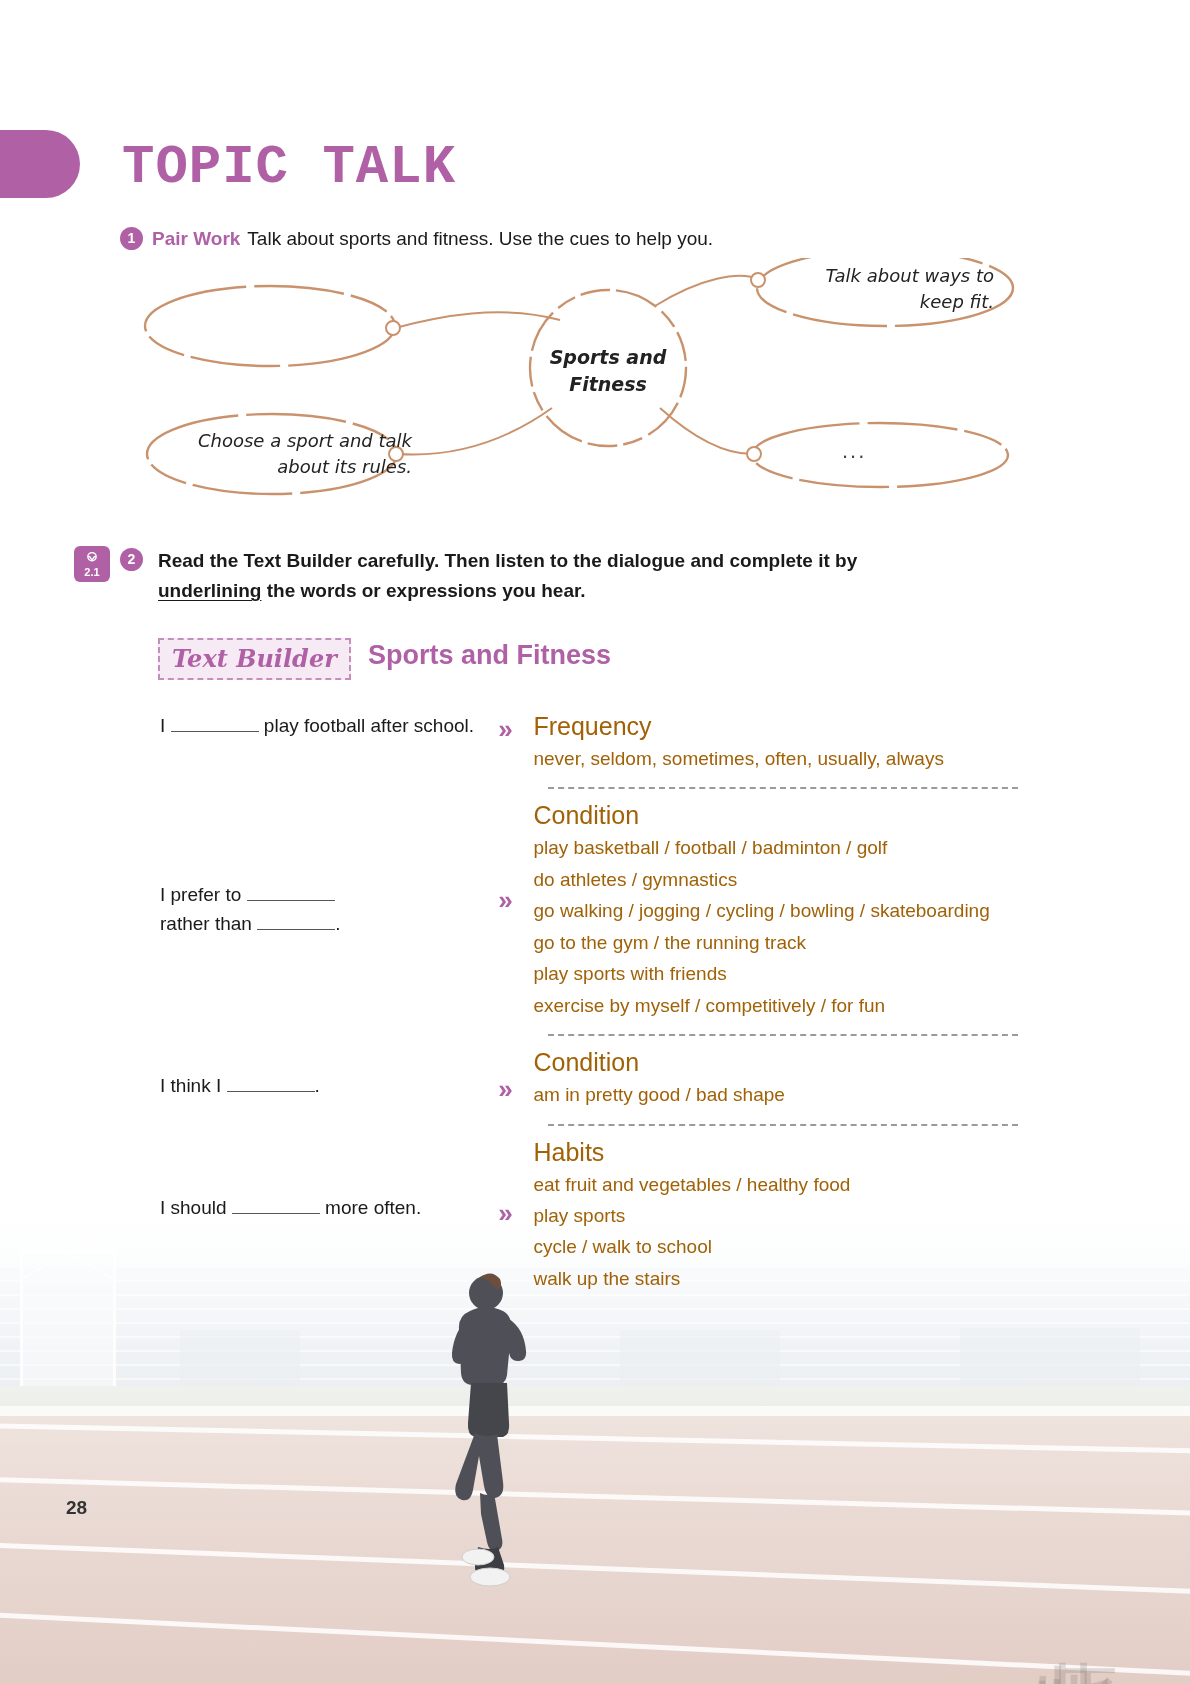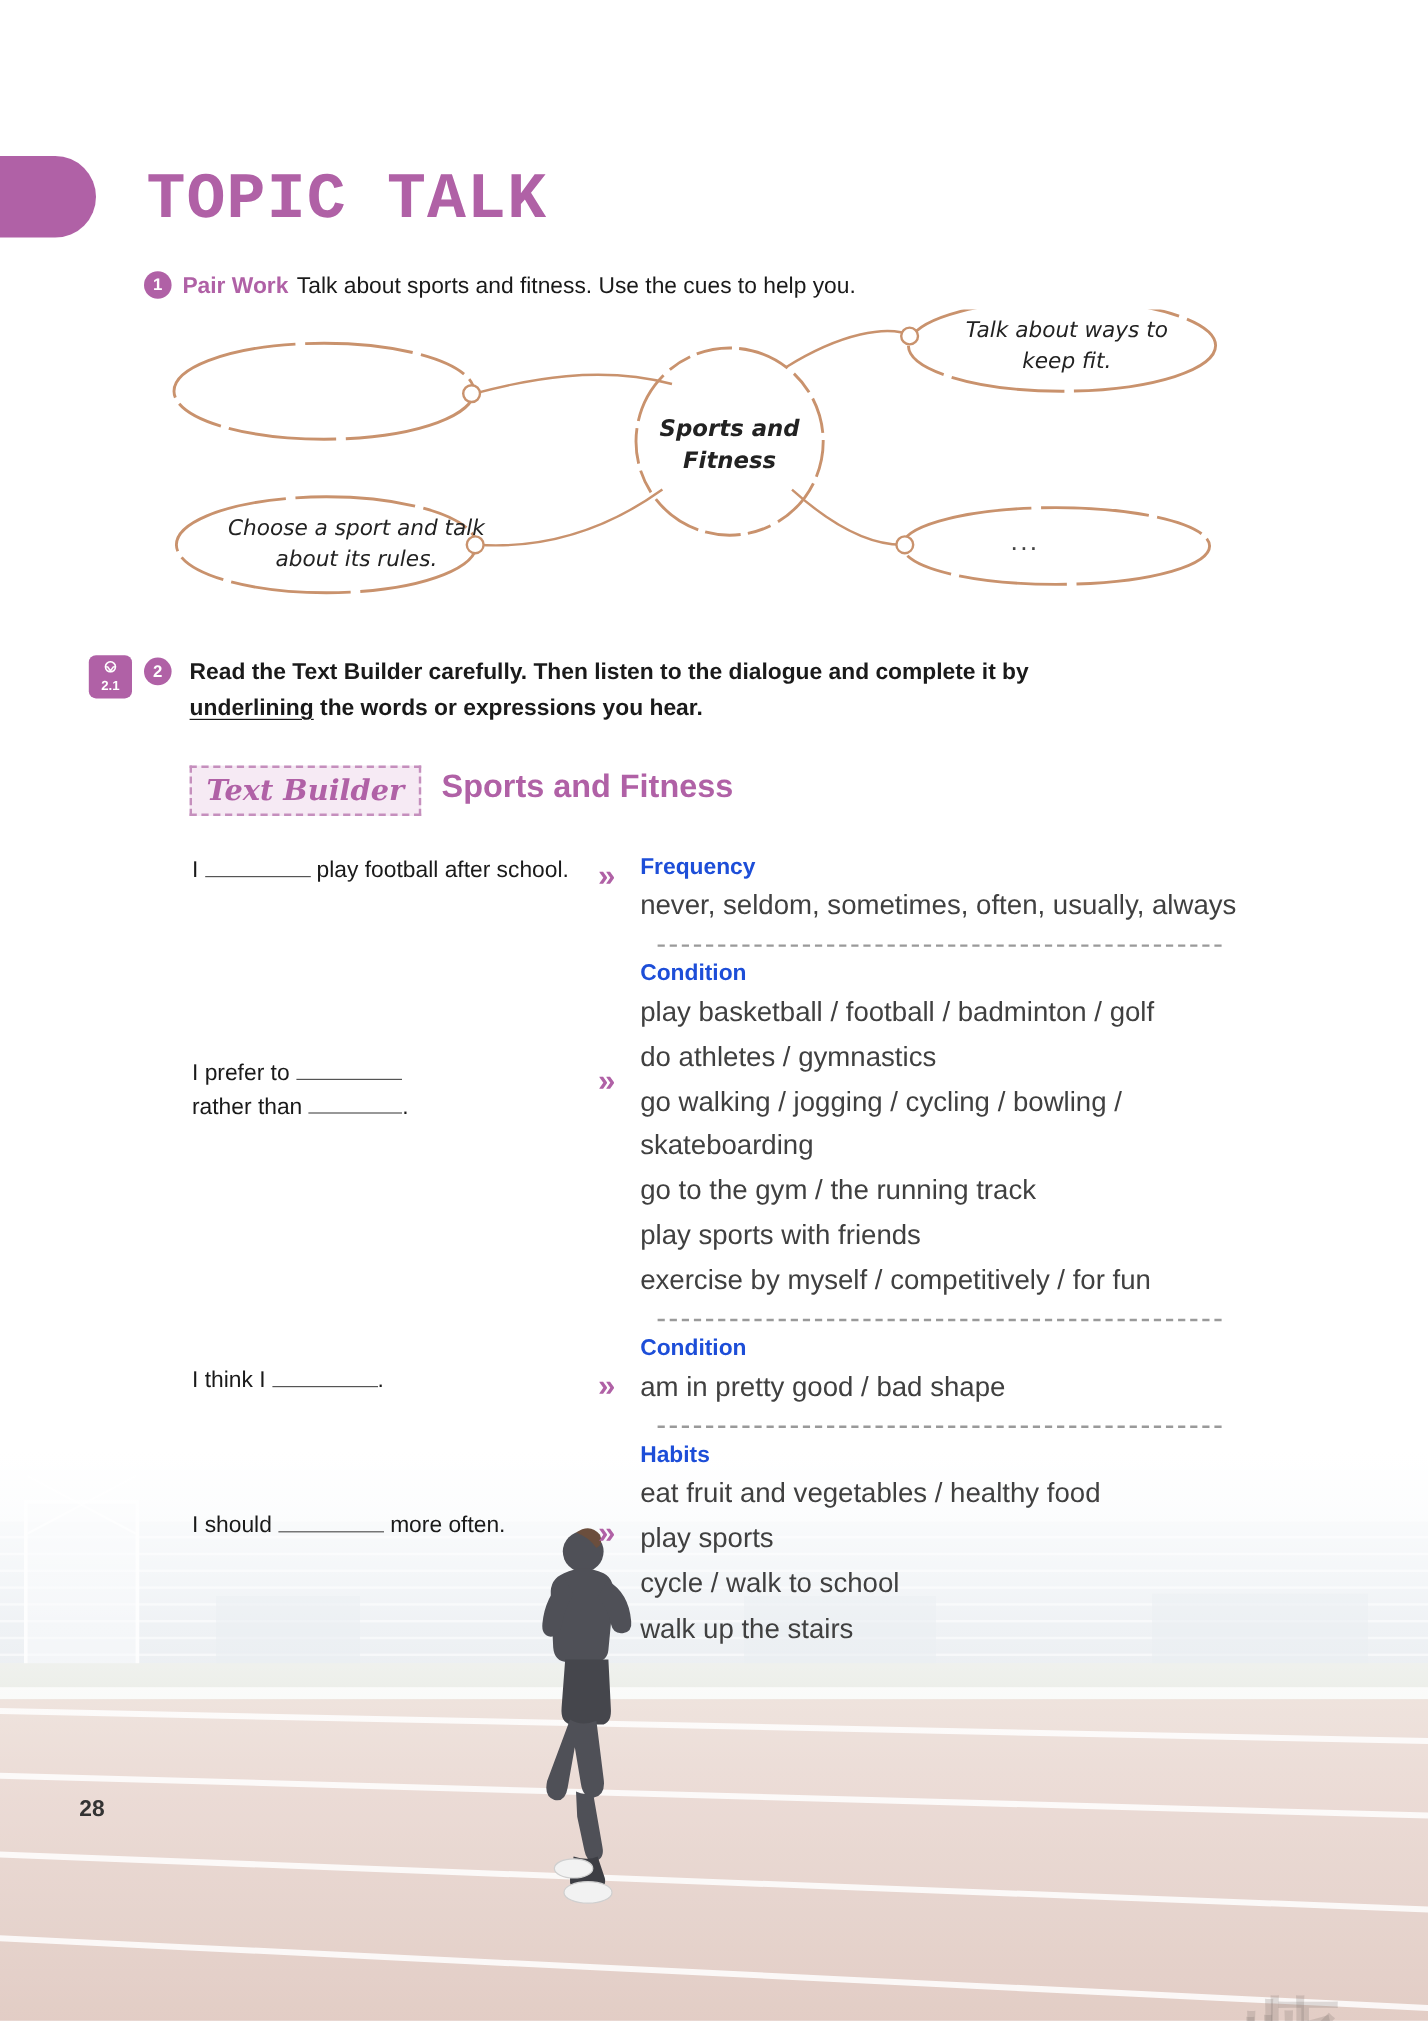--- a/index.html
+++ b/index.html
@@ -178,21 +178,21 @@
     left: 140px; top: 258px;
     width: 880px; height: 240px;
   }
   .mm-label {
     position: absolute;
     font-family: "DejaVu Sans", sans-serif;
     font-style: italic;
     font-size: 18px;
     color: #222;
     line-height: 1.45;
-    text-align: center;
+    text-align: right;
   }
   .mm-center-label {
     position: absolute;
     font-family: "DejaVu Sans", sans-serif;
     font-style: italic;
     font-weight: bold;
     font-size: 19px;
     color: #222;
     text-align: center;
     line-height: 1.4;
@@ -291,29 +291,29 @@
     text-align: center;
     color: #b061a6;
     font-size: 26px;
     font-weight: bold;
     padding-top: 2px;
   }
   .b-right {
     width: 520px;
   }
   .cat {
-    color: #1d4ed8;
-    font-weight: bold;
-    font-size: 19px;
+    color: #a16207;
+    font-weight: normal;
+    font-size: 25px;
     margin-bottom: 3px;
   }
   .b-right p {
     margin: 0 0 2px 0;
-    font-size: 23px;
-    color: #404040;
+    font-size: 19px;
+    color: #a16207;
     line-height: 1.55;
   }
   .blank {
     display: inline-block;
     min-width: 88px;
     border-bottom: 1.5px solid #555;
     height: 17px;
   }
   .blank.sm { min-width: 78px; }
   .divider {

